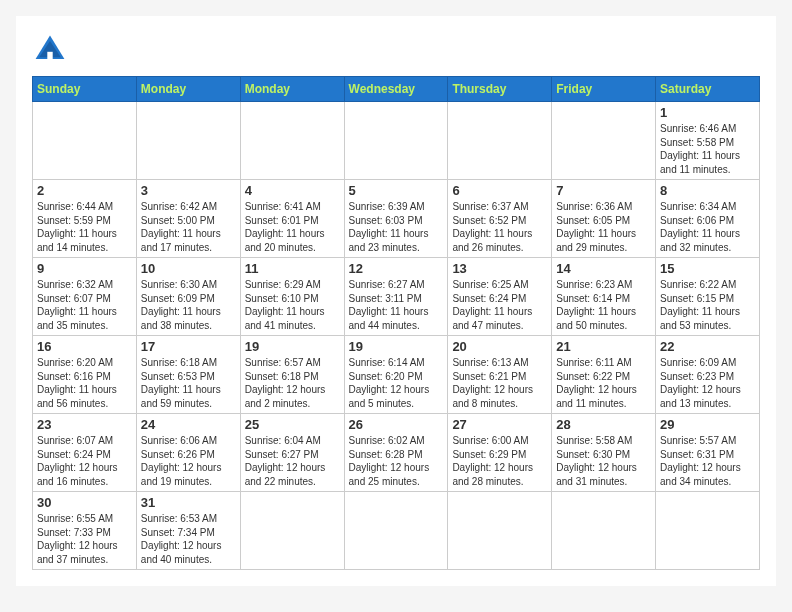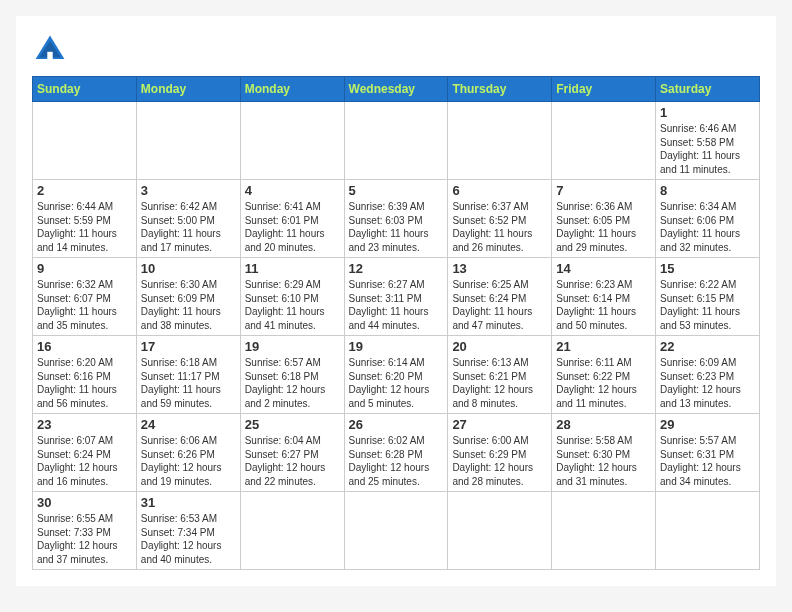--- a/index.html
+++ b/index.html
@@ -250,21 +250,21 @@
           <td>
             <span class="day-number">16</span>
             <div class="day-info">Sunrise: 6:20 AM
 Sunset: 6:16 PM
 Daylight: 11 hours
 and 56 minutes.</div>
           </td>
           <td>
             <span class="day-number">17</span>
             <div class="day-info">Sunrise: 6:18 AM
-Sunset: 11:17 PM
+Sunset: 6:53 PM
 Daylight: 11 hours
 and 59 minutes.</div>
           </td>
           <td>
             <span class="day-number">19</span>
             <div class="day-info">Sunrise: 6:57 AM
 Sunset: 6:18 PM
 Daylight: 12 hours
 and 2 minutes.</div>
           </td>

